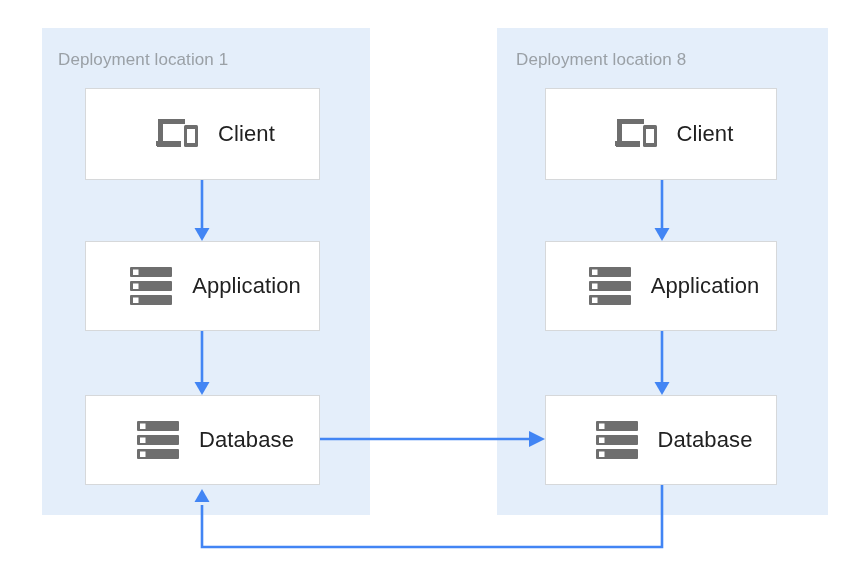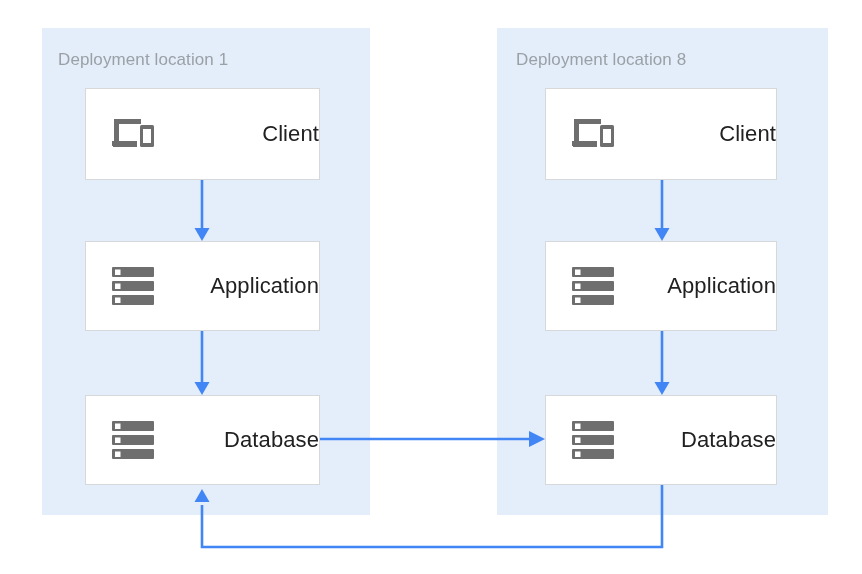--- a/index.html
+++ b/index.html
@@ -30,21 +30,21 @@
     white-space: nowrap;
   }
 
   .node {
     position: absolute;
     background: #ffffff;
     border: 1px solid #d6d8da;
     box-sizing: border-box;
     display: flex;
     align-items: center;
-    justify-content: space-between;
+    justify-content: center;
   }
   .node-icon {
     flex: 0 0 auto;
     width: 58px;
     height: 58px;
     margin-left: 18px;
     display: flex;
     align-items: center;
     justify-content: center;
   }

